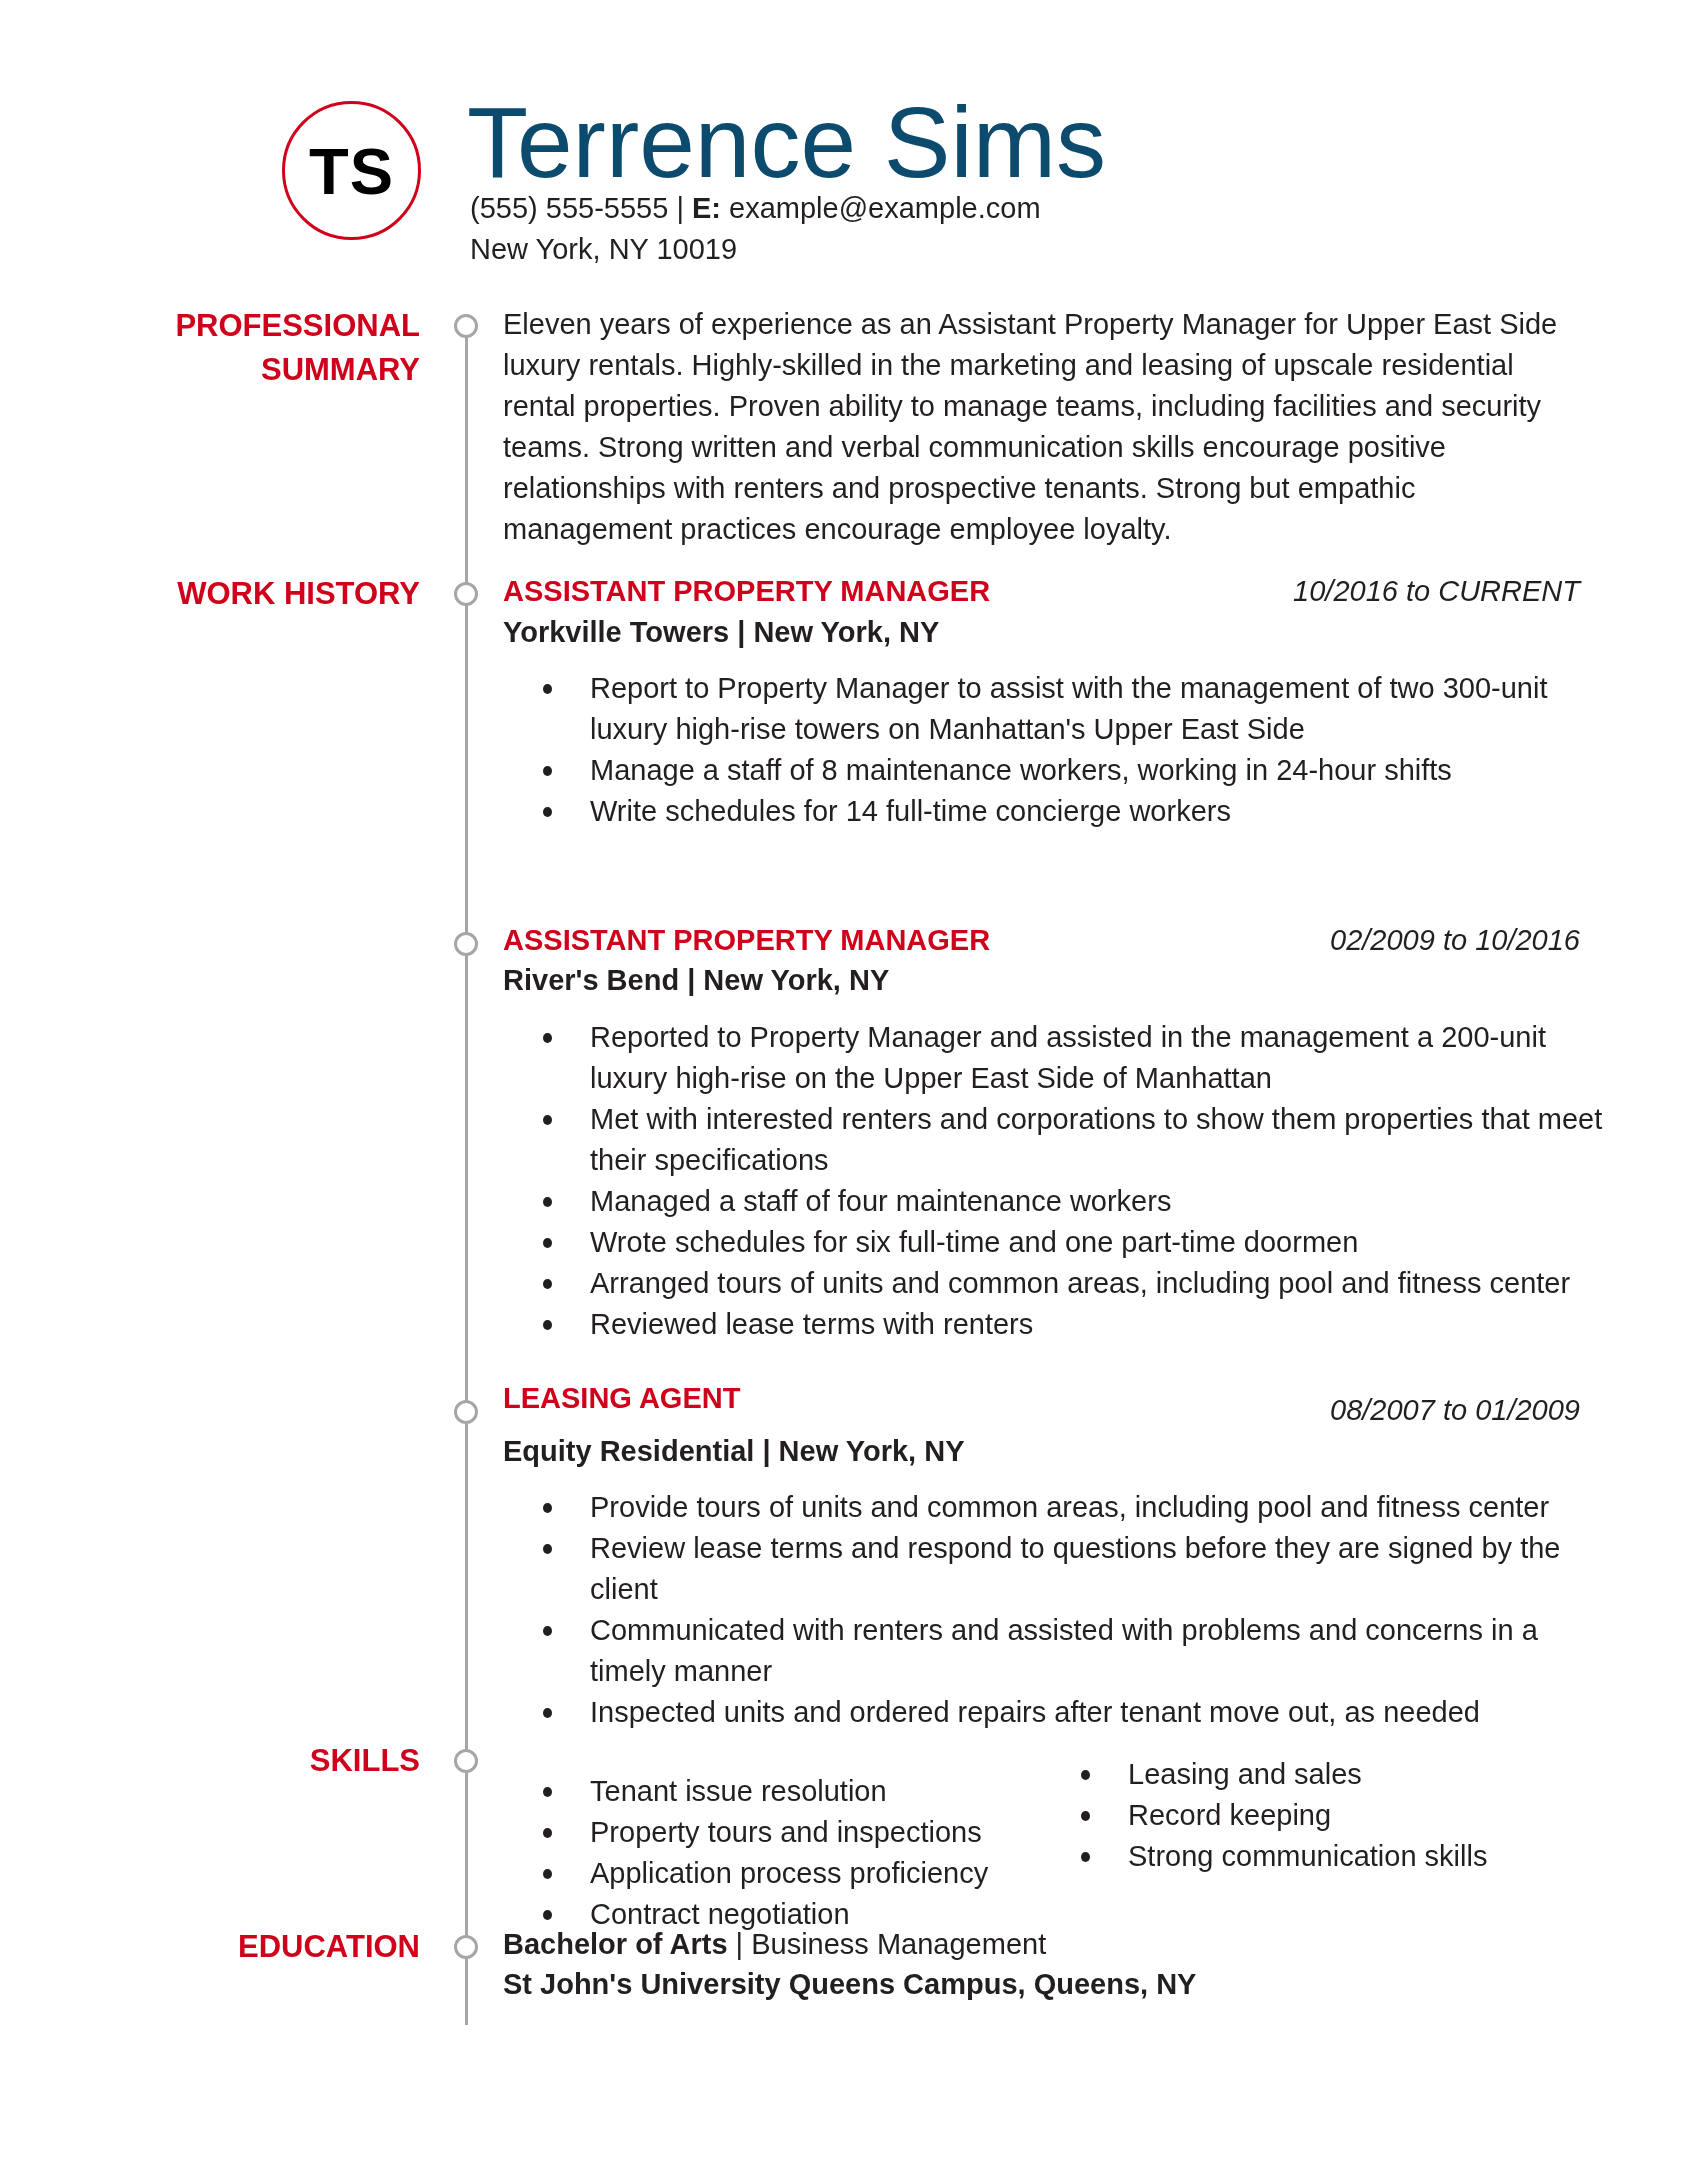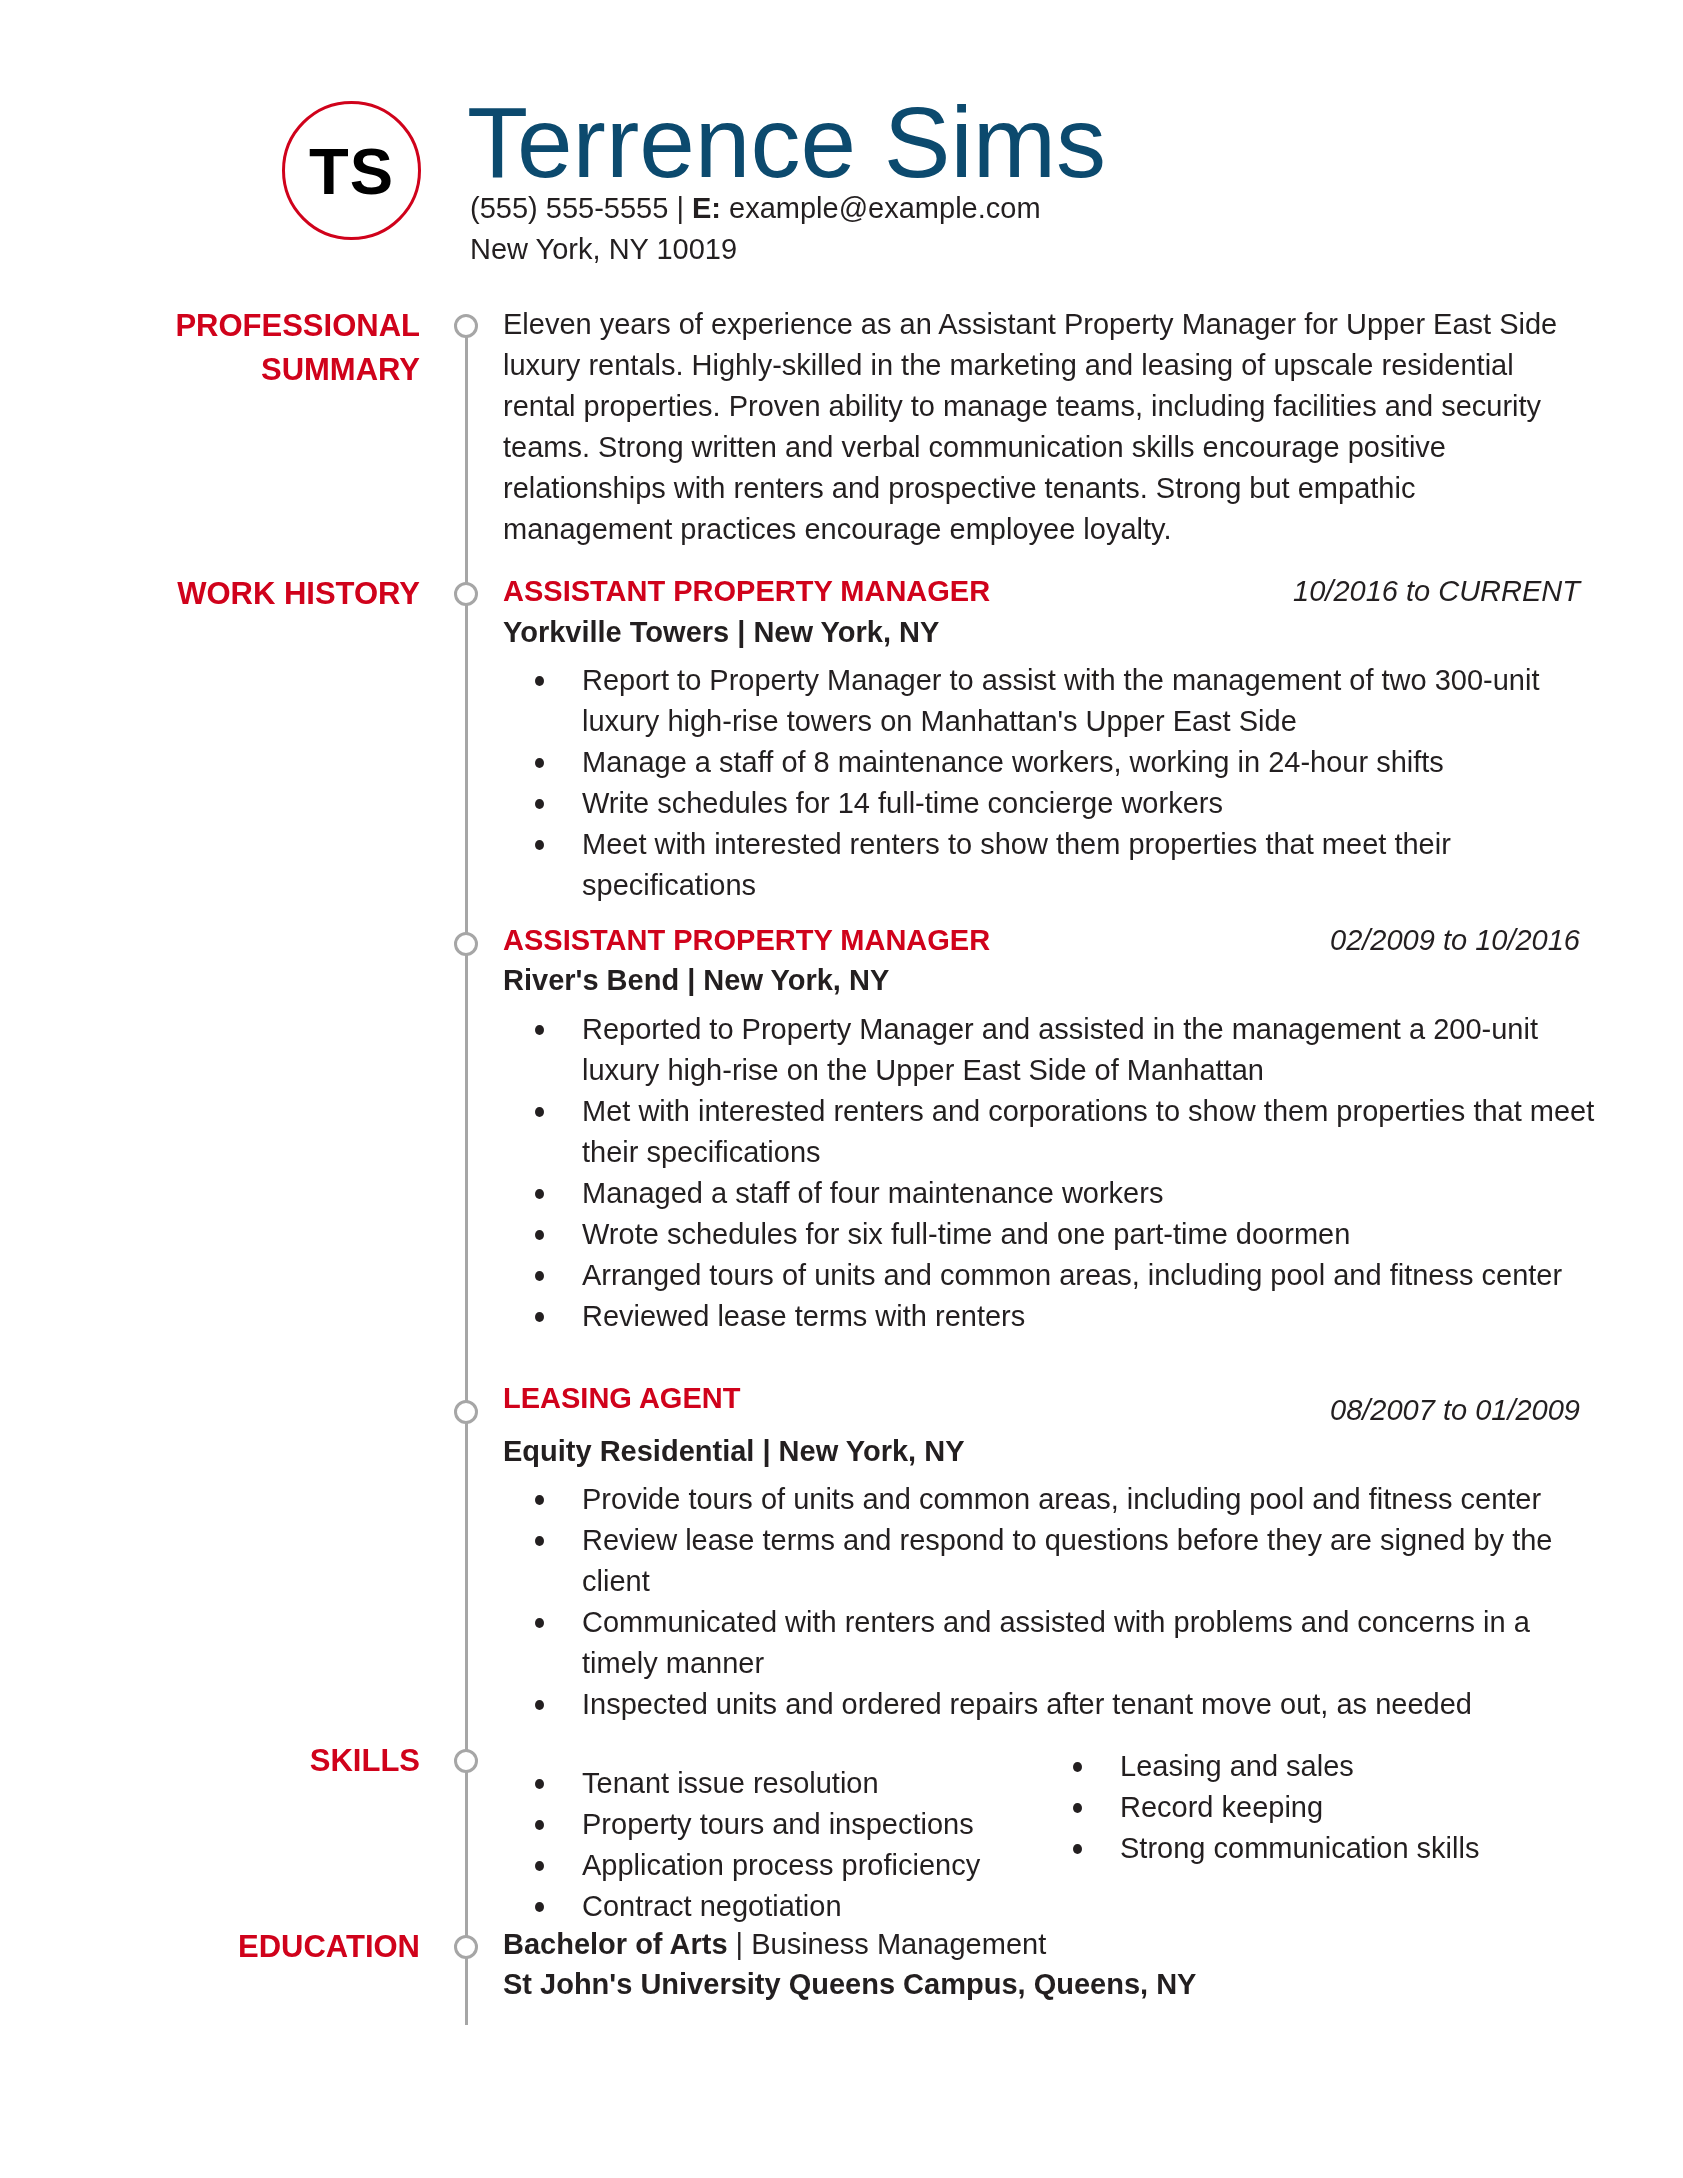--- a/index.html
+++ b/index.html
@@ -21,21 +21,21 @@
             box-sizing:border-box; left:454px; }
 
   
   .sec-label { right:1263px; text-align:right; font-weight:bold; font-size:31px; line-height:44px;
                color:#d0021b; white-space:nowrap; }
 
   .body-text { left:503px; width:1089px; font-size:29px; line-height:41px; }
   .job-title { left:503px; font-size:29px; line-height:41px; font-weight:bold; color:#d0021b; white-space:nowrap; }
   .job-date { right:103px; font-size:29px; line-height:41px; font-style:italic; white-space:nowrap; }
   .job-org { left:503px; font-size:29px; line-height:41px; font-weight:bold; white-space:nowrap; }
-  .bullets { left:503px; width:1089px; margin:8px; padding:0; list-style:none; font-size:29px; line-height:41px; }
+  .bullets { left:503px; width:1089px; margin:16px; padding:0; list-style:none; font-size:29px; line-height:41px; }
   .bullets li { position:relative; padding-left:71px; }
   .bullets li .dot { position:absolute; left:24px; top:16px; width:9px; height:10px; border-radius:50%; background:#231f20; }
   .skills-col { width:554px; }
   .edu-line { left:503px; font-size:29px; line-height:41px; white-space:nowrap; }
   .edu-line .sep { font-weight:normal; }
 </style>
 </head>
 <body>
 
 <div class="abs monogram">
@@ -69,21 +69,20 @@
 <div class="abs sec-label" style="top:572px">WORK HISTORY</div>
 
 <div>
   <div class="abs job-title" style="top:571px">ASSISTANT PROPERTY MANAGER</div>
   <div class="abs job-date" style="top:571px">10/2016 to CURRENT</div>
   <div class="abs job-org" style="top:612px">Yorkville Towers | New York, NY</div>
   <ul class="abs bullets" style="top:652px">
       <li><span class="dot"></span><span>Report to Property Manager to assist with the management of two 300-unit luxury high-rise towers on Manhattan's Upper East Side</span></li>
       <li><span class="dot"></span><span>Manage a staff of 8 maintenance workers, working in 24-hour shifts</span></li>
       <li><span class="dot"></span><span>Write schedules for 14 full-time concierge workers</span></li>
-      <li><span class="dot"></span><span>Meet with interested renters to show them properties that meet their specifications</span></li>
     </ul>
 </div>
 
 <div>
   <div class="abs job-title" style="top:920px">ASSISTANT PROPERTY MANAGER</div>
   <div class="abs job-date" style="top:920px">02/2009 to 10/2016</div>
   <div class="abs job-org" style="top:960px">River's Bend | New York, NY</div>
   <ul class="abs bullets" style="top:1001px">
       <li><span class="dot"></span><span>Reported to Property Manager and assisted in the management a 200-unit luxury high-rise on the Upper East Side of Manhattan</span></li>
       <li><span class="dot"></span><span>Met with interested renters and corporations to show them properties that meet their specifications</span></li>

